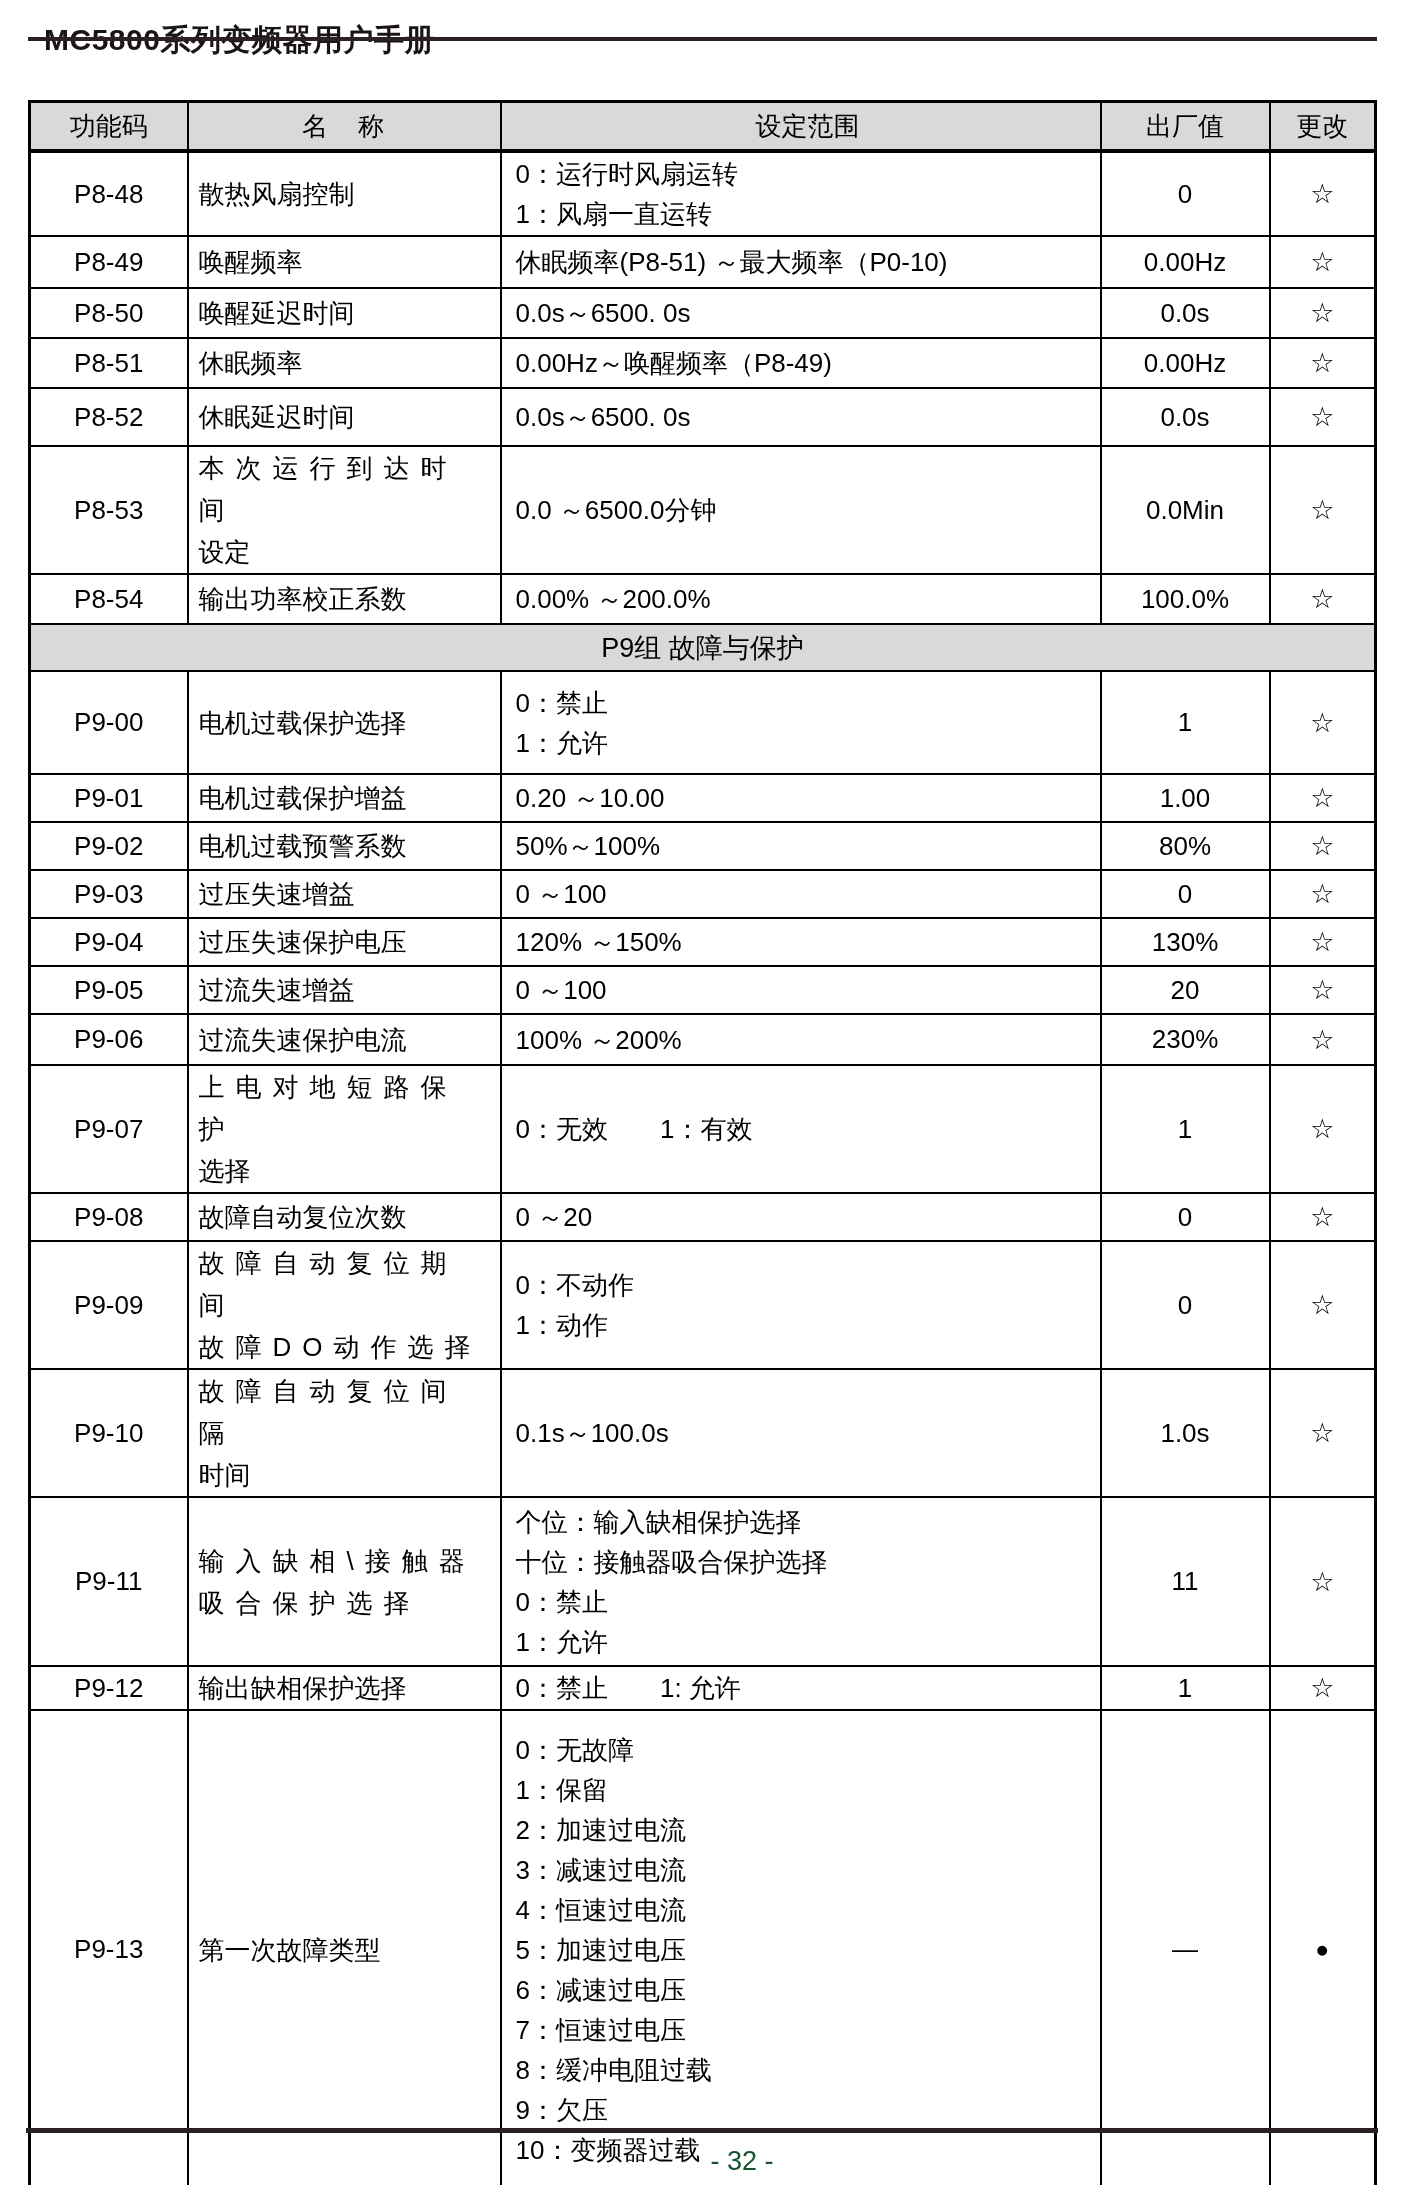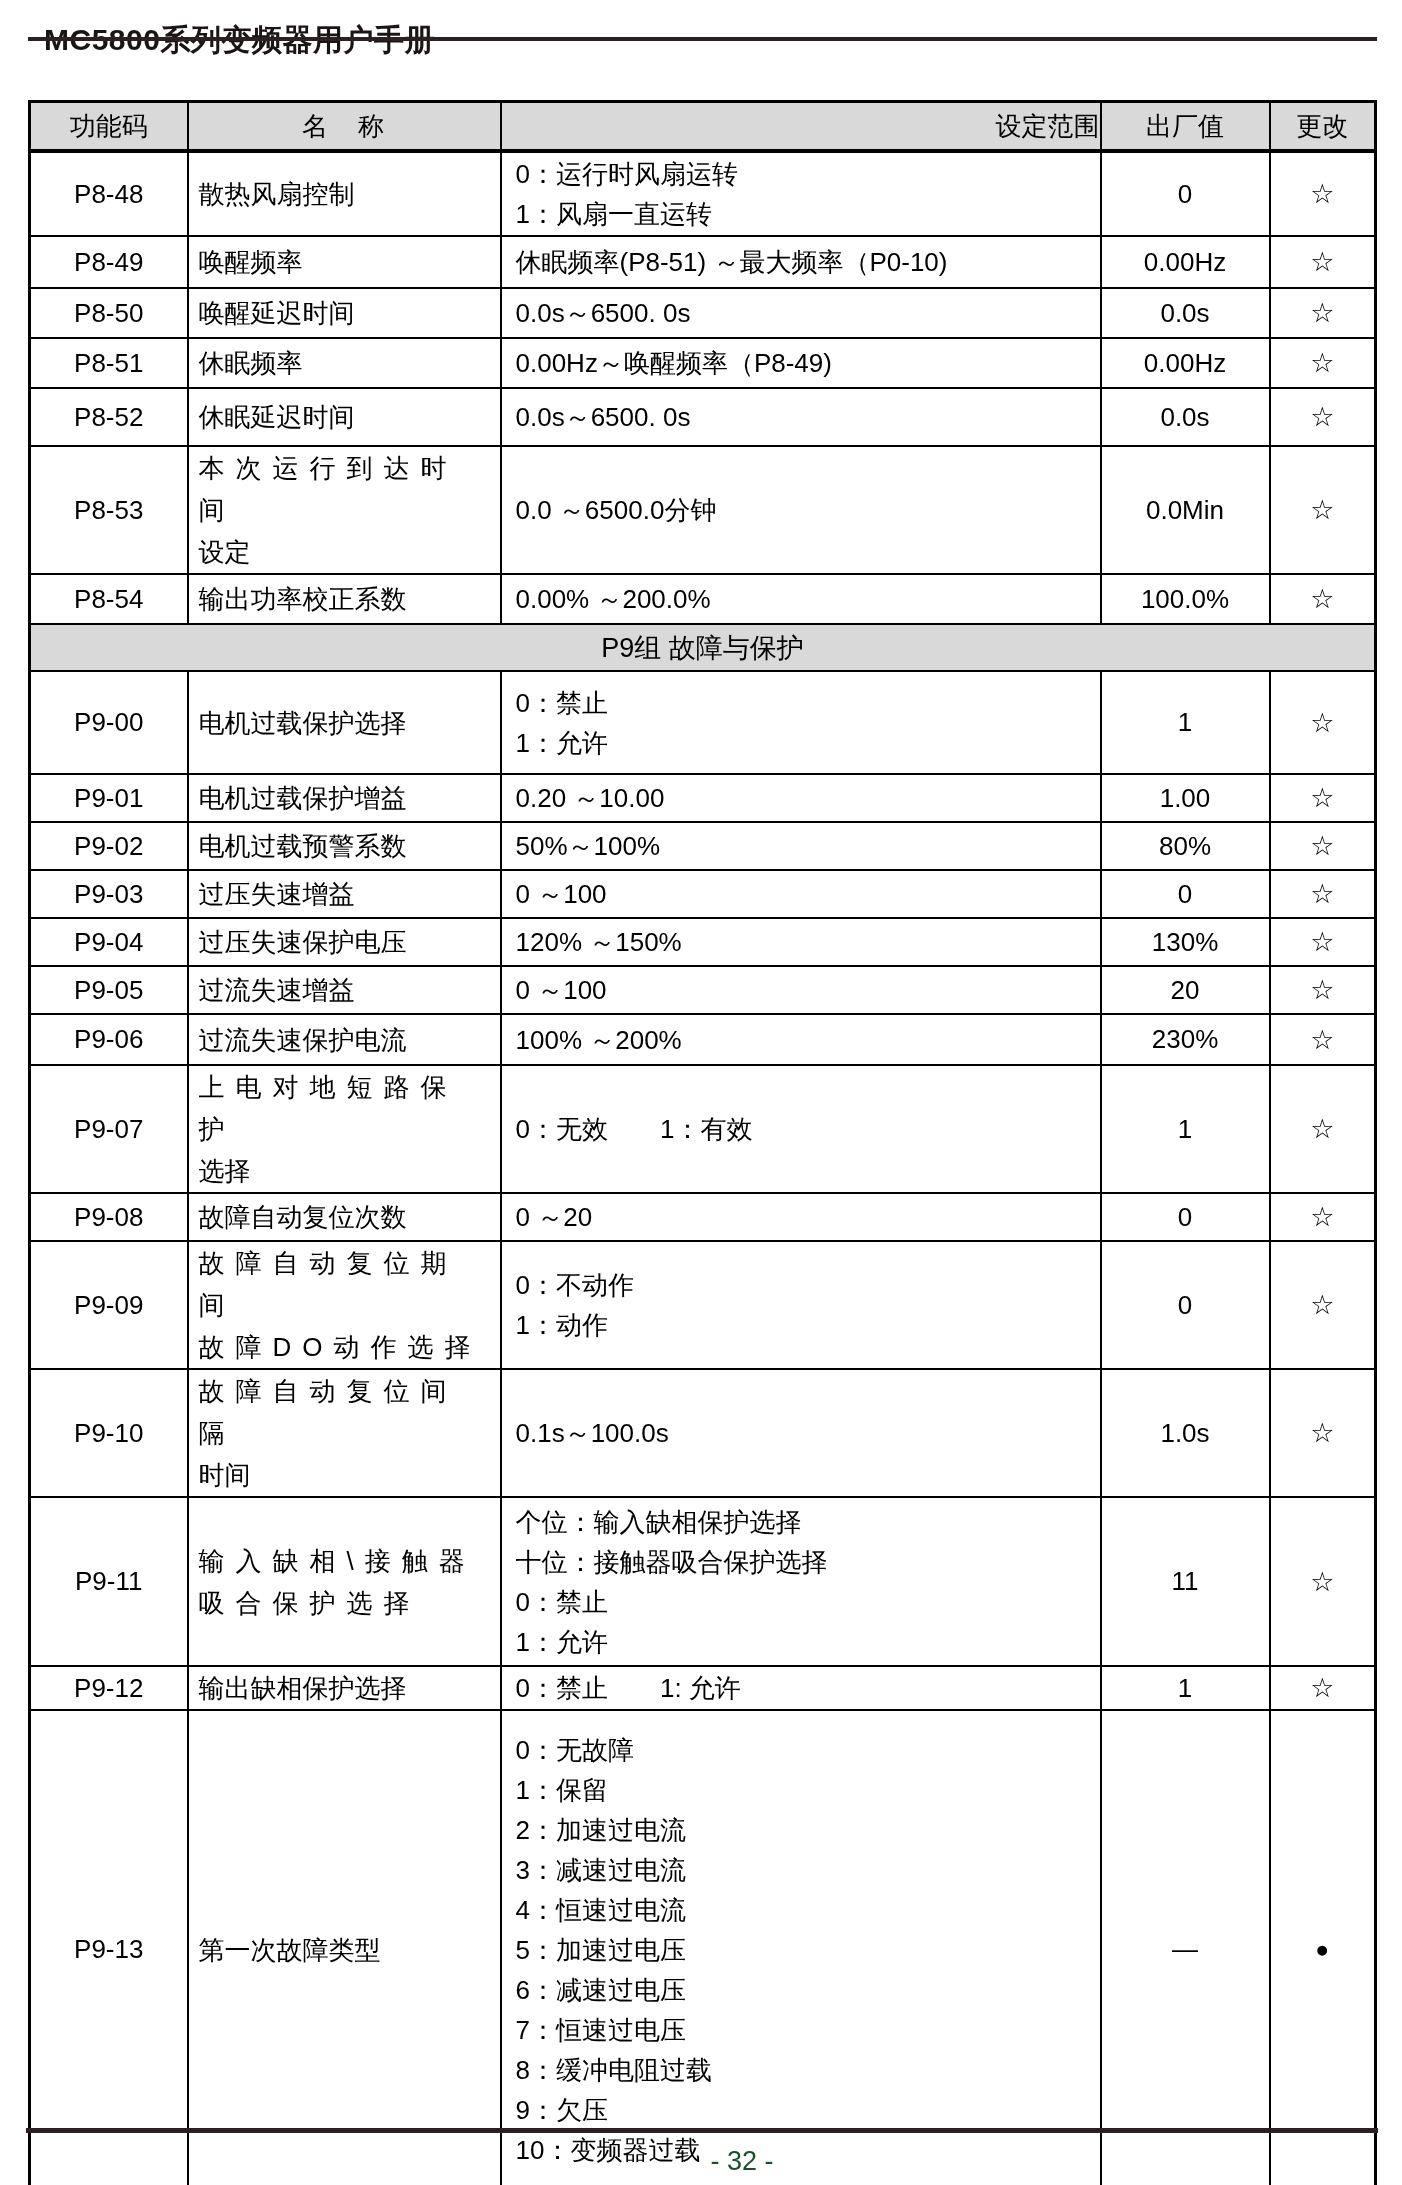--- a/index.html
+++ b/index.html
@@ -20,21 +20,21 @@
   }
   col.c-code{width:158px;}
   col.c-name{width:313px;}
   col.c-range{width:600px;}
   col.c-value{width:169px;}
   col.c-change{width:106px;}
   th,td{border:2px solid #000;font-size:26px;font-weight:400;vertical-align:middle;padding:0;}
   thead th{background:#d9d9d9;height:46px;border-bottom:4px solid #000;}
   th.h-code,th.h-value,th.h-change{text-align:center;}
   th.h-name{text-align:center;letter-spacing:2px;}
-  th.h-range{text-align:right;padding-left:14px;}
+  th.h-range{text-align:center;padding-left:14px;}
   td.code-cell{text-align:center;}
   td.name-cell{text-align:left;padding-left:10px;padding-right:6px;}
   td.name-cell .line{line-height:42px;}
   td.range-cell{text-align:left;padding-left:14px;padding-right:1px;}
   td.range-cell .line{line-height:40px;}
   td.value-cell{text-align:center;}
   td.change-cell{text-align:center;font-size:27px;}
   td.change-cell.dot{font-size:23px;}
   td.section-cell{background:#d9d9d9;text-align:center;font-size:27px;}
   .ls{letter-spacing:11px;}

